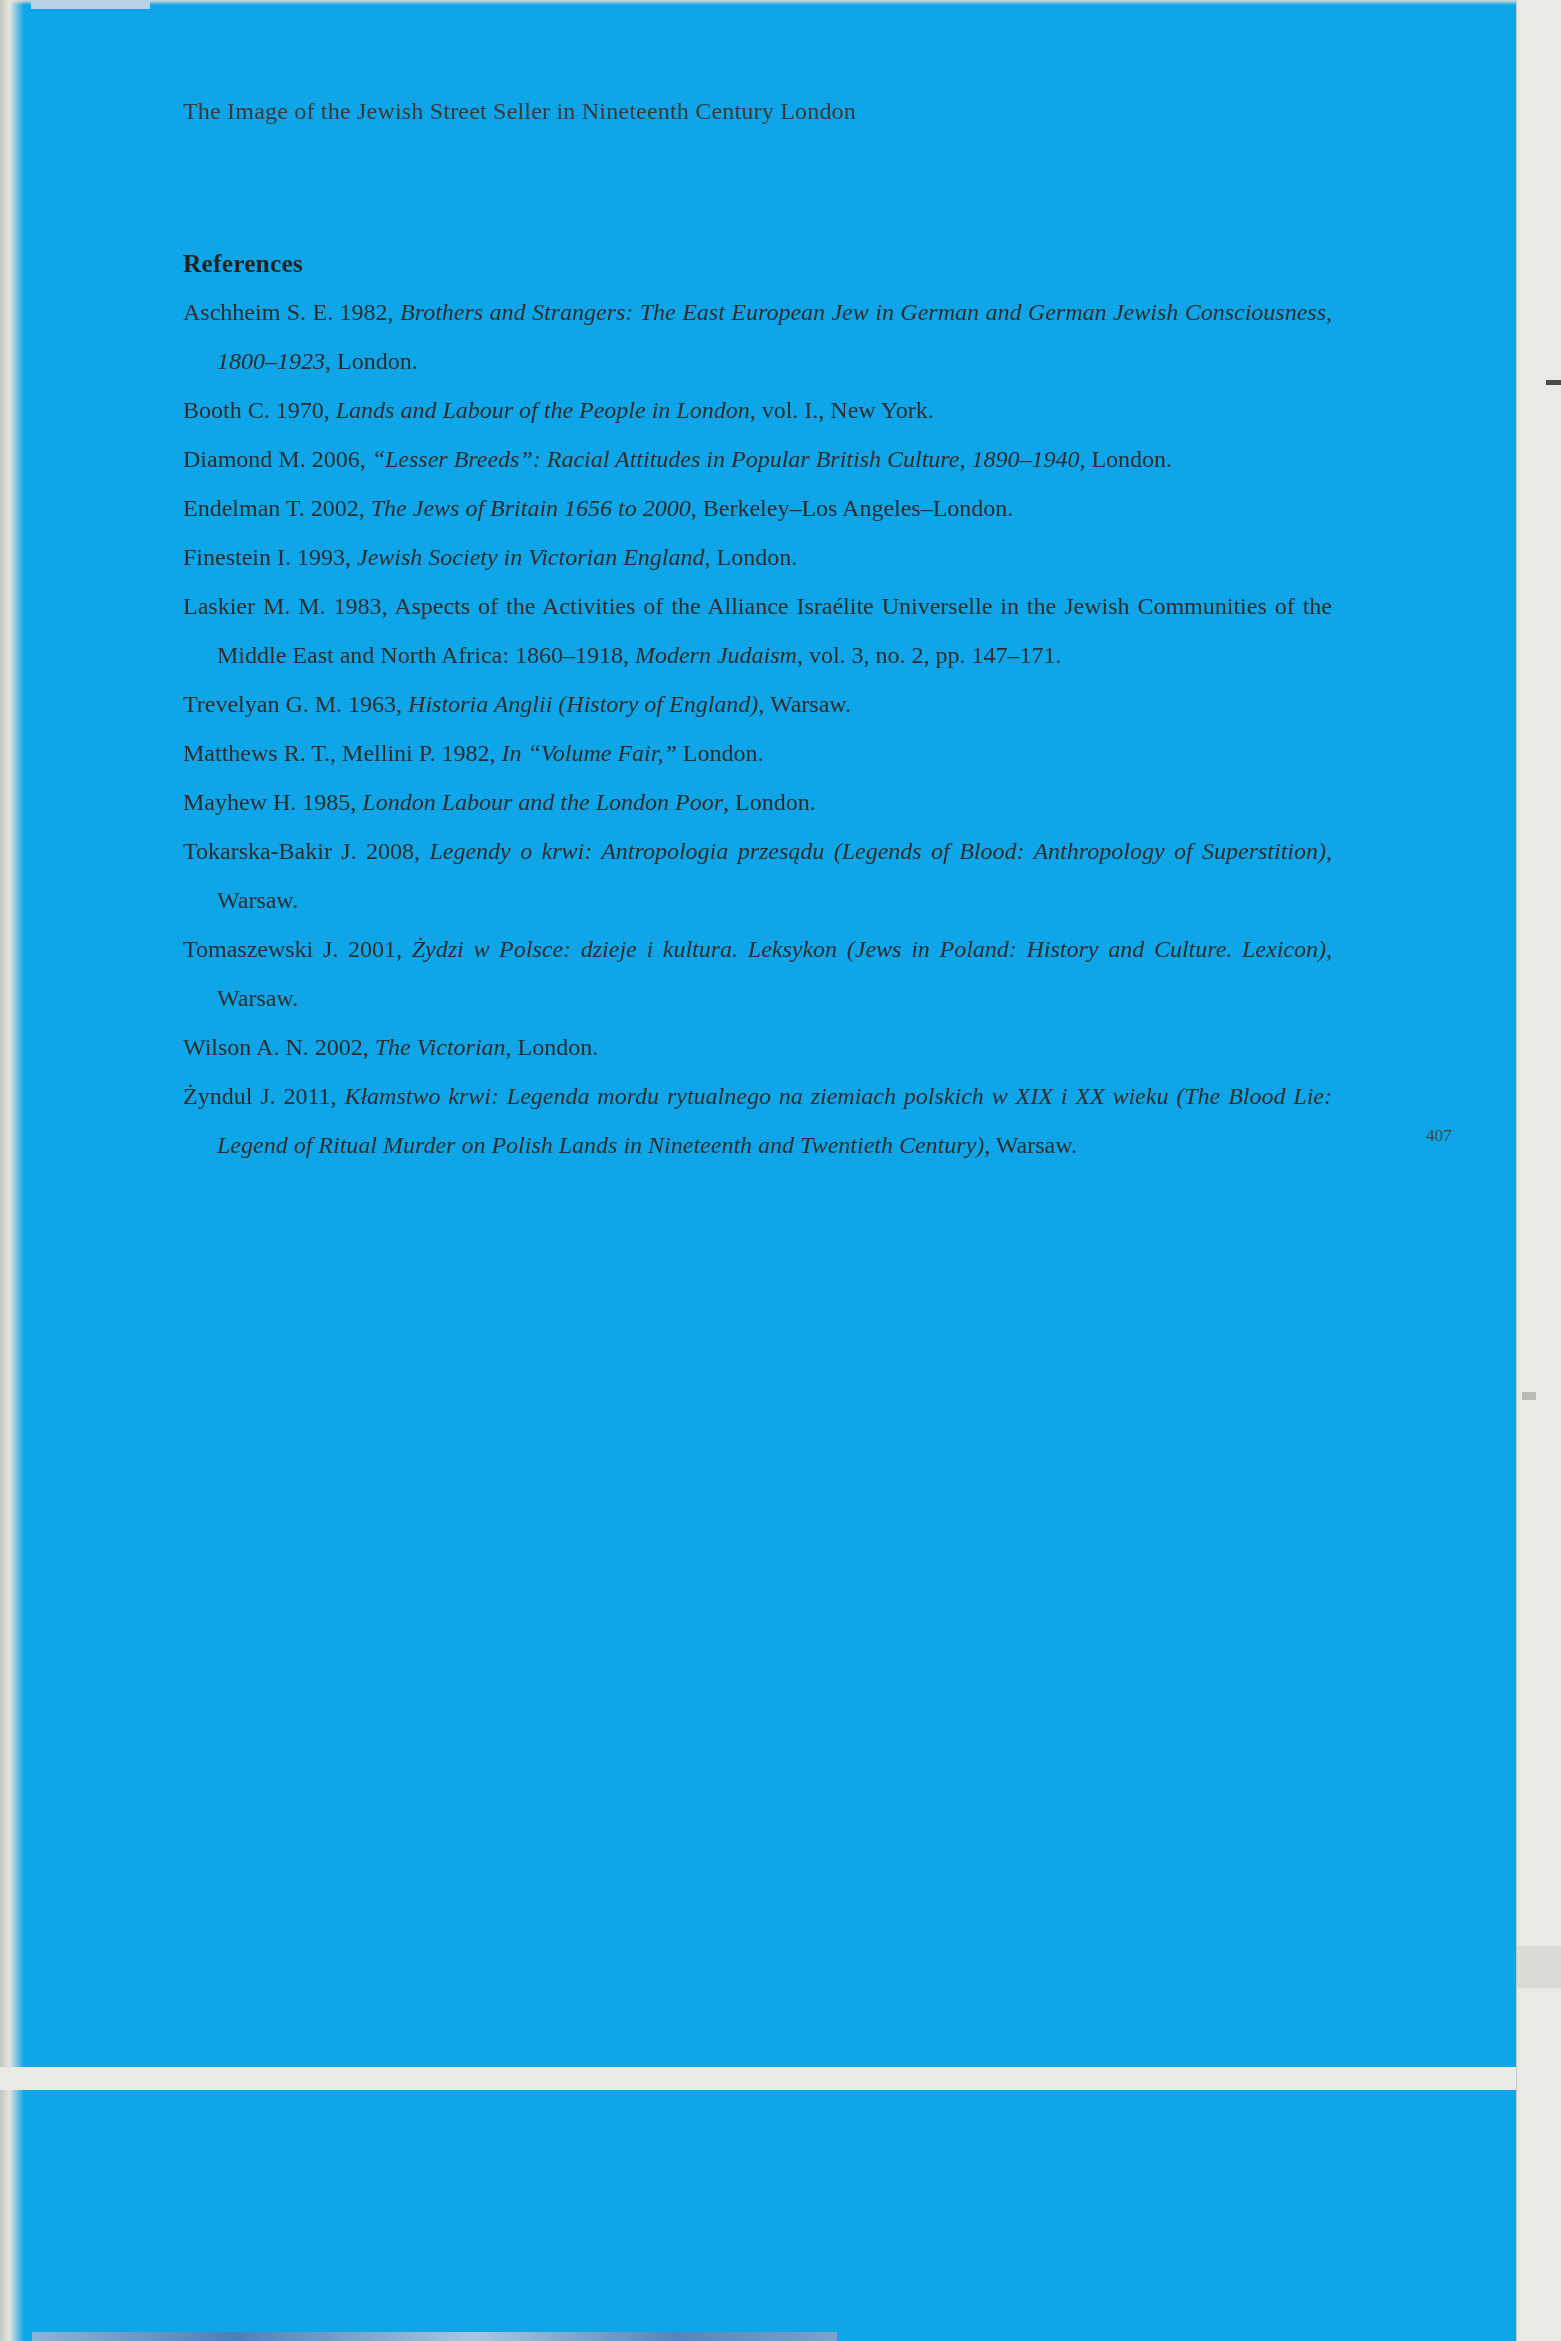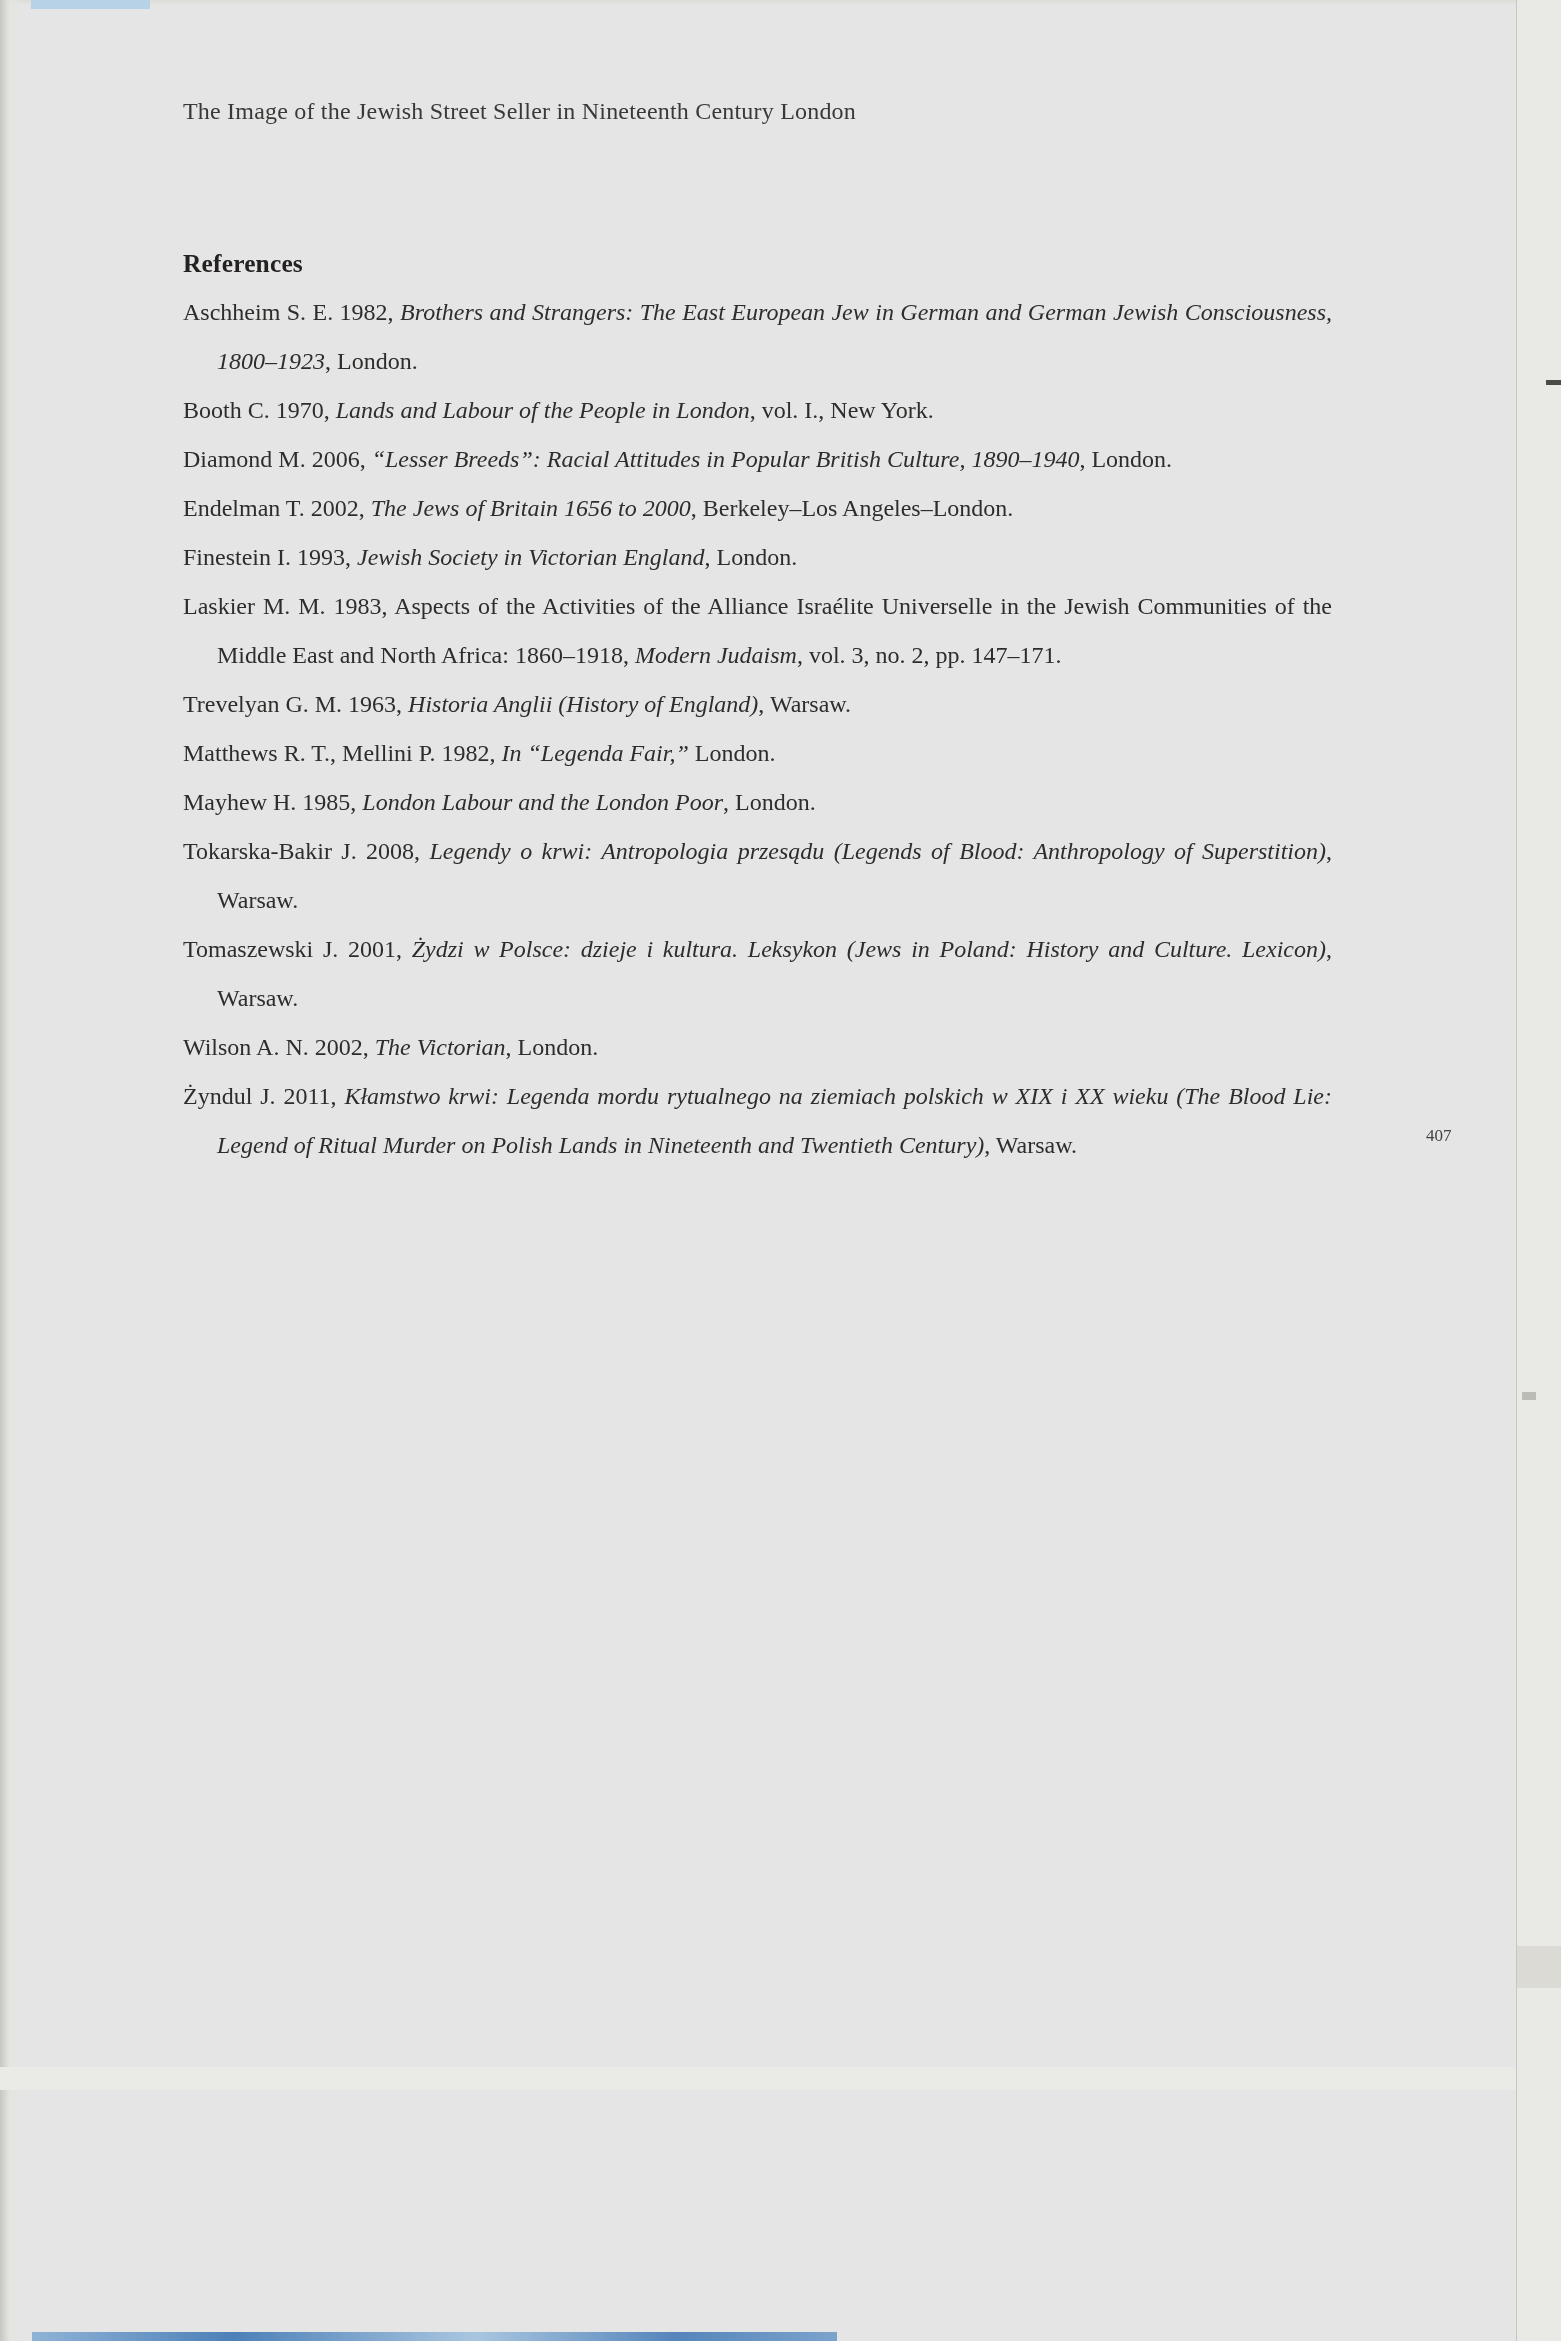--- a/index.html
+++ b/index.html
@@ -1,20 +1,20 @@
 <!DOCTYPE html>
 <html style="font-size:13.6px"><head>
 <meta charset="utf-8">
 <style>
   * { margin:0; padding:0; box-sizing:border-box; }
   html,body { background:#9a9a96; }
   .canvas {
     position:relative;
     width:1561px; height:2342px;
-    background:#e5e5e5;
+    background:#0ea5e9;
     overflow:hidden;
     font-family:"Liberation Serif", serif;
     color:#2f2d2b;
   }
   
   .edge-left {
     position:absolute; left:0; top:0; width:24px; height:100%;
     background:linear-gradient(90deg,#c7c7c2 0,#e4e4e0 40%,rgba(251,251,249,0) 100%);
   }
   .edge-top {
@@ -89,21 +89,21 @@
   <div class="refs">
     <div class="refs-heading">References</div>
     <div>
         <p class="ref-entry"><span class="rm">Aschheim S. E. 1982, </span><span class="it">Brothers and Strangers: The East European Jew in German and German Jewish Consciousness, 1800–1923</span><span class="rm">, London.</span></p>
         <p class="ref-entry"><span class="rm">Booth C. 1970, </span><span class="it">Lands and Labour of the People in London</span><span class="rm">, vol. I., New York.</span></p>
         <p class="ref-entry"><span class="rm">Diamond M. 2006, </span><span class="it">“Lesser Breeds”: Racial Attitudes in Popular British Culture, 1890–1940</span><span class="rm">, London.</span></p>
         <p class="ref-entry"><span class="rm">Endelman T. 2002, </span><span class="it">The Jews of Britain 1656 to 2000</span><span class="rm">, Berkeley–Los Angeles–London.</span></p>
         <p class="ref-entry"><span class="rm">Finestein I. 1993, </span><span class="it">Jewish Society in Victorian England</span><span class="rm">, London.</span></p>
         <p class="ref-entry"><span class="rm">Laskier M. M. 1983, Aspects of the Activities of the Alliance Israélite Universelle in the Jewish Communities of the Middle East and North Africa: 1860–1918, </span><span class="it">Modern Judaism</span><span class="rm">, vol. 3, no. 2, pp. 147–171.</span></p>
         <p class="ref-entry"><span class="rm">Trevelyan G. M. 1963, </span><span class="it">Historia Anglii (History of England)</span><span class="rm">, Warsaw.</span></p>
-        <p class="ref-entry"><span class="rm">Matthews R. T., Mellini P. 1982, </span><span class="it">In “Legenda Fair,”</span><span class="rm"> London.</span></p>
+        <p class="ref-entry"><span class="rm">Matthews R. T., Mellini P. 1982, </span><span class="it">In “Volume Fair,”</span><span class="rm"> London.</span></p>
         <p class="ref-entry"><span class="rm">Mayhew H. 1985, </span><span class="it">London Labour and the London Poor</span><span class="rm">, London.</span></p>
         <p class="ref-entry"><span class="rm">Tokarska-Bakir J. 2008, </span><span class="it">Legendy o krwi: Antropologia przesądu (Legends of Blood: Anthropology of Superstition)</span><span class="rm">, Warsaw.</span></p>
         <p class="ref-entry"><span class="rm">Tomaszewski J. 2001, </span><span class="it">Żydzi w Polsce: dzieje i kultura. Leksykon (Jews in Poland: History and Culture. Lexicon)</span><span class="rm">, Warsaw.</span></p>
         <p class="ref-entry"><span class="rm">Wilson A. N. 2002, </span><span class="it">The Victorian</span><span class="rm">, London.</span></p>
         <p class="ref-entry"><span class="rm">Żyndul J. 2011, </span><span class="it">Kłamstwo krwi: Legenda mordu rytualnego na ziemiach polskich w XIX i XX wieku (The Blood Lie: Legend of Ritual Murder on Polish Lands in Nineteenth and Twentieth Century)</span><span class="rm">, Warsaw.</span></p>
       </div>
   </div>
 
   <div class="page-number">407</div>
 

